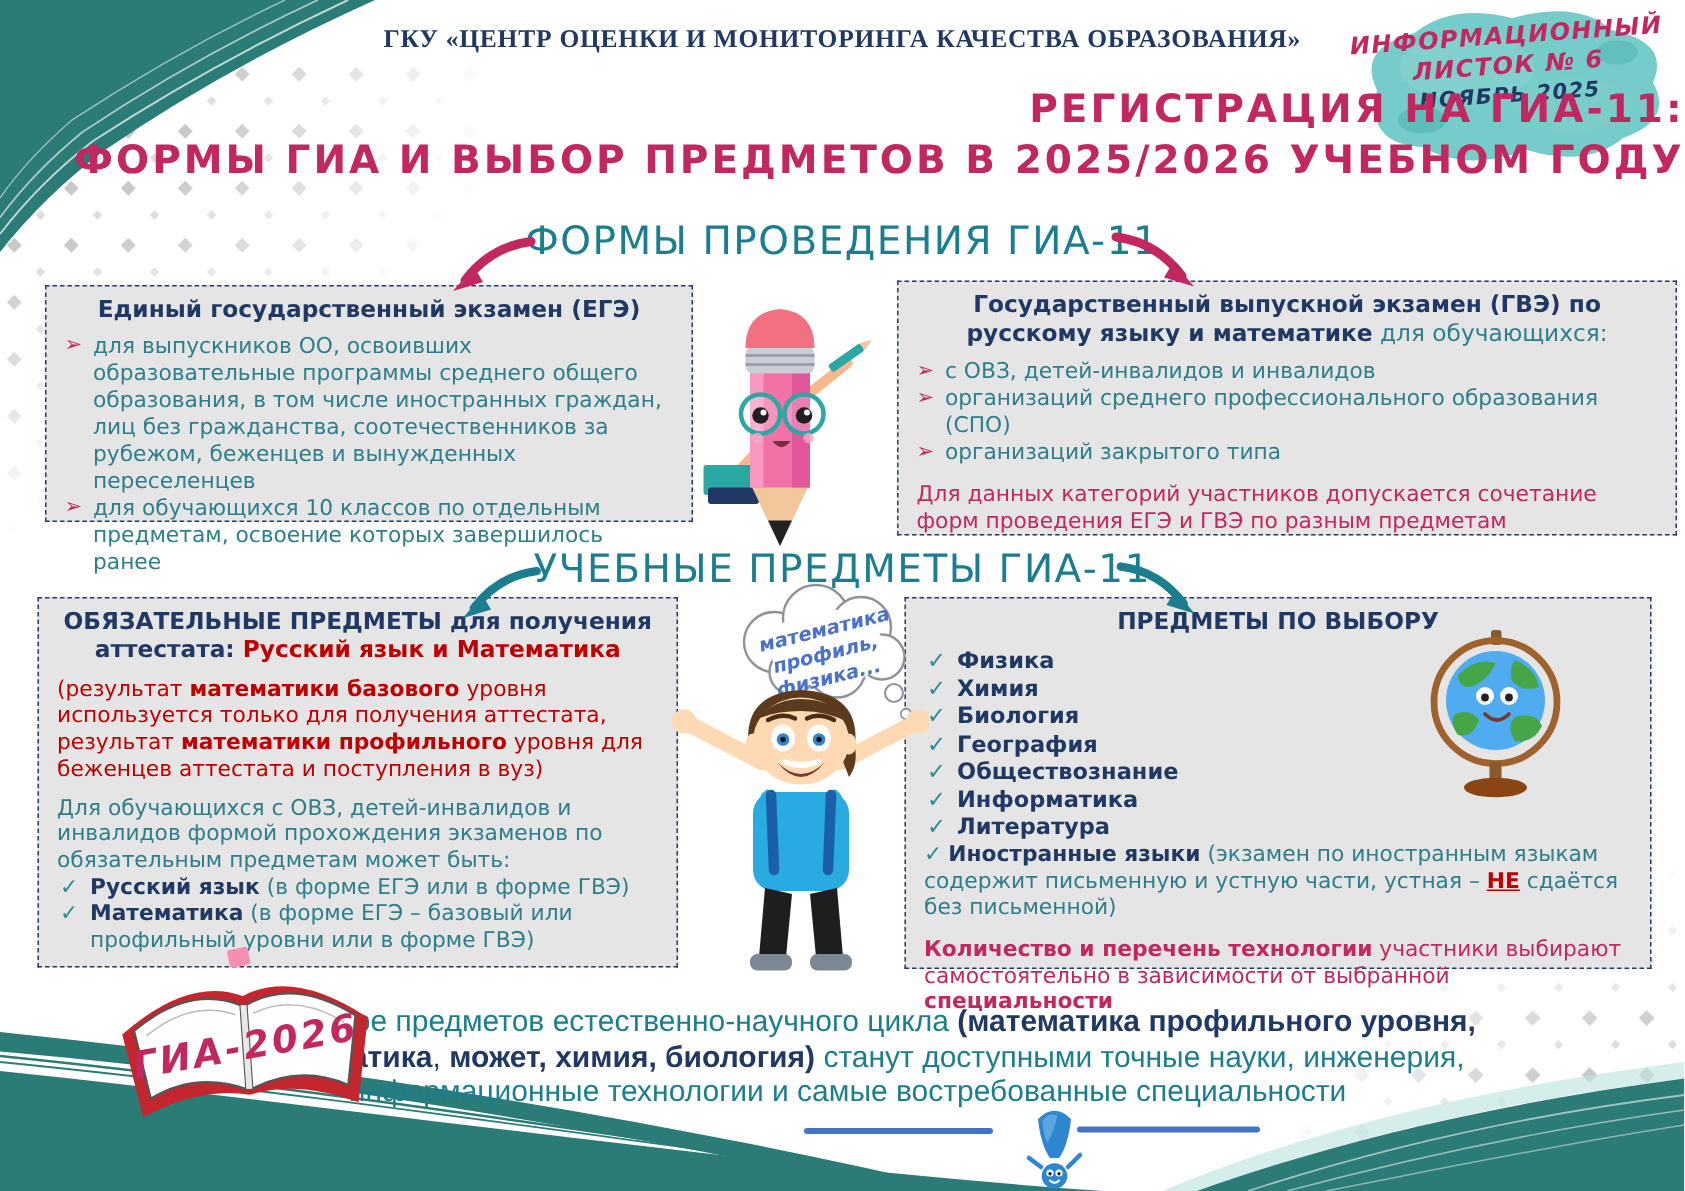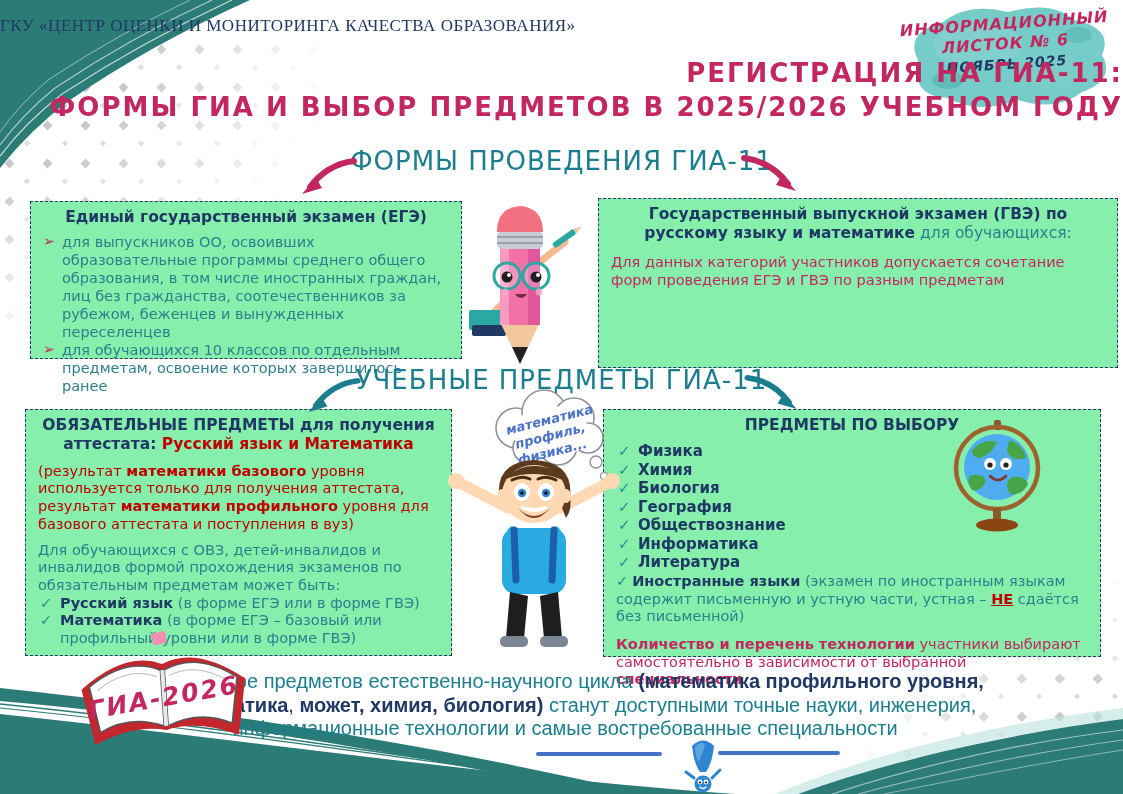--- a/index.html
+++ b/index.html
@@ -21,22 +21,22 @@
   .abs{position:absolute;}
   .dots{position:absolute;z-index:0;pointer-events:none;}
   .dots-tl{left:0;top:40px;
     -webkit-mask-image:radial-gradient(ellipse 130% 110% at 0% 0%,#000 32%,transparent 78%);
     mask-image:radial-gradient(ellipse 130% 110% at 0% 0%,#000 32%,transparent 78%);}
   .dots-br{left:860px;top:555px;
     -webkit-mask-image:radial-gradient(ellipse 130% 120% at 100% 100%,#000 35%,transparent 80%);
     mask-image:radial-gradient(ellipse 130% 120% at 100% 100%,#000 35%,transparent 80%);}
   
   .org-header{
-    position:absolute;top:16px;left:0;width:100%;z-index:2;
-    font-family:"Liberation Serif",serif;font-weight:normal;font-size:17px;color:var(--navy);
+    position:absolute;top:16px;left:0;width:100%;text-align:center;z-index:2;
+    font-family:"Liberation Serif",serif;font-weight:bold;font-size:17px;color:var(--navy);
     letter-spacing:.5px;
   }
   .main-title{
     position:absolute;top:56px;left:0;width:100%;text-align:right;z-index:2;
     color:var(--crimson);font-weight:bold;font-size:26px;line-height:34px;letter-spacing:2px;
   }
   .stamp{position:absolute;left:888px;top:0;width:235px;height:118px;z-index:1;}
   .stamp-text{position:absolute;left:0;top:14px;width:100%;text-align:center;transform:rotate(-4deg);
     font-style:italic;font-weight:bold;line-height:20px;}
   .stamp-l1,.stamp-l2{color:var(--crimson);font-size:16px;letter-spacing:1px;}
@@ -44,22 +44,22 @@
   
   .section-heading{
     position:absolute;left:0;width:100%;text-align:center;z-index:2;
     color:var(--teal-head);font-size:26px;letter-spacing:1px;font-weight:normal;
   }
   #forms-heading{top:146px;}
   #subjects-heading{top:365px;}
   .curve-arrow{position:absolute;z-index:3;}
   
   .info-box{
-    position:absolute;z-index:2;background:#86efac;border:1.5px dashed #26366E;
-    padding:6px 12px 6px 12px;font-size:14.5px;line-height:1.24;margin-top:11px;
+    position:absolute;z-index:2;background:#e5e5e5;border:1.5px dashed #26366E;
+    padding:6px 12px 6px 12px;font-size:14.5px;line-height:1.24;
   }
   .box-title{text-align:center;font-weight:bold;color:var(--navy);font-size:15.5px;line-height:1.25;margin-bottom:7px;}
   .teal{color:var(--teal-text);}
   .teal-reg{color:var(--teal-text);font-weight:normal;}
   .navy-b{color:var(--navy);font-weight:bold;}
   .red-t{color:var(--red);}
   ul.arrow-list{list-style:none;margin:0;padding:0;}
   ul.arrow-list li{position:relative;padding-left:19px;color:var(--teal-text);margin:0;}
   .bullet-arrow{position:absolute;left:0;top:-1px;color:var(--crimson);font-size:14px;}
   .bullet-arrow::before{content:"\27A2";}
@@ -172,20 +172,34 @@
         <span class="bullet-arrow"></span>
         <span>для обучающихся 10 классов по отдельным предметам, освоение которых завершилось ранее</span>
       </li>
     </ul>
   </div>
 
   <div class="info-box" style="left:598px;top:187px;width:520px;height:170px">
     <div class="box-title">
       <span>Государственный выпускной экзамен (ГВЭ) по русскому языку и математике</span><span class="teal-reg"> для обучающихся:</span>
     </div>
+    <ul class="arrow-list">
+      <li>
+        <span class="bullet-arrow"></span>
+        <span>с ОВЗ, детей-инвалидов и инвалидов</span>
+      </li>
+      <li>
+        <span class="bullet-arrow"></span>
+        <span>организаций среднего профессионального образования (СПО)</span>
+      </li>
+      <li>
+        <span class="bullet-arrow"></span>
+        <span>организаций закрытого типа</span>
+      </li>
+    </ul>
     <div class="gve-note">Для данных категорий участников допускается сочетание форм проведения ЕГЭ и ГВЭ по разным предметам</div>
   </div>
 
   <svg class="mascot" style="left:455px;top:192px" width="130" height="172" viewBox="0 0 130 172">
     <path d="M85,70 L110,50" stroke="#F8B98E" stroke-width="7" stroke-linecap="round"></path>
     <g transform="rotate(-35 110 46)">
       <rect x="96" y="43" width="26" height="6" rx="2" fill="#2BA8A3"></rect>
       <polygon points="122,43 130,46 122,49" fill="#F2C79B"></polygon>
     </g>
     <path d="M47,112 L30,130" stroke="#F8B98E" stroke-width="7" stroke-linecap="round"></path>
@@ -220,21 +234,21 @@
   <svg class="curve-arrow" style="left:742px;top:373px" width="58" height="38" viewBox="0 0 58 40">
     <path d="M4,5 C20,7 36,15 48,31" fill="none" stroke="#1A7E8E" stroke-width="6" stroke-linecap="round"></path>
     <polygon points="56,38 42,22 36,32" fill="#1A7E8E"></polygon>
   </svg>
 
   <div class="info-box" style="left:25px;top:398px;width:427px;height:247px;line-height:1.22">
     <div class="box-title">
       <span>ОБЯЗАТЕЛЬНЫЕ ПРЕДМЕТЫ</span><span> для получения аттестата: </span><span class="red-t">Русский язык и Математика</span>
     </div>
     <div class="mand-note">
-      <span>(результат </span><b>математики базового</b><span> уровня используется только для получения аттестата, результат </span><b>математики профильного</b><span> уровня для базового аттестата и поступления в вуз)</span>
+      <span>(результат </span><b>математики базового</b><span> уровня используется только для получения аттестата, результат </span><b>математики профильного</b><span> уровня для беженцев аттестата и поступления в вуз)</span>
     </div>
     <div class="teal">Для обучающихся с ОВЗ, детей-инвалидов и инвалидов формой прохождения экзаменов по обязательным предметам может быть:</div>
     <ul class="check-list">
       <li>
         <span class="check"></span>
         <b class="navy-b">Русский язык</b><span class="teal"> (в форме ЕГЭ или в форме ГВЭ)</span>
       </li>
       <li>
         <span class="check"></span>
         <b class="navy-b">Математика</b><span class="teal"> (в форме ЕГЭ – базовый или профильный уровни или в форме ГВЭ)</span>

